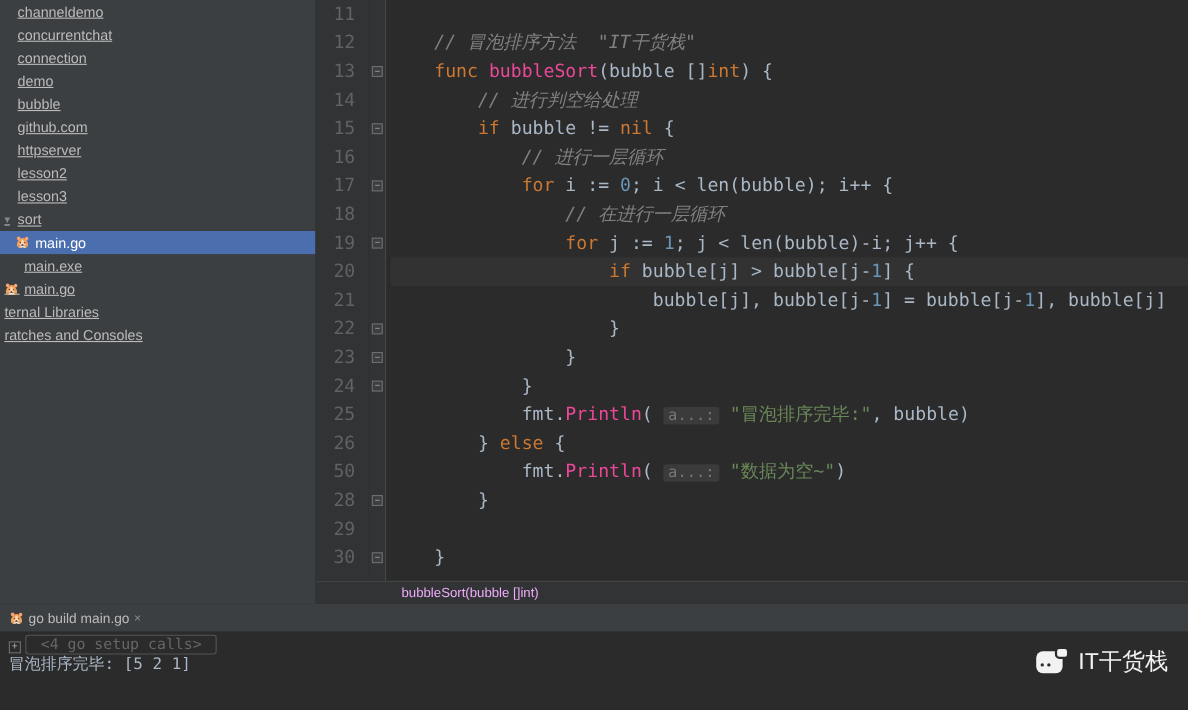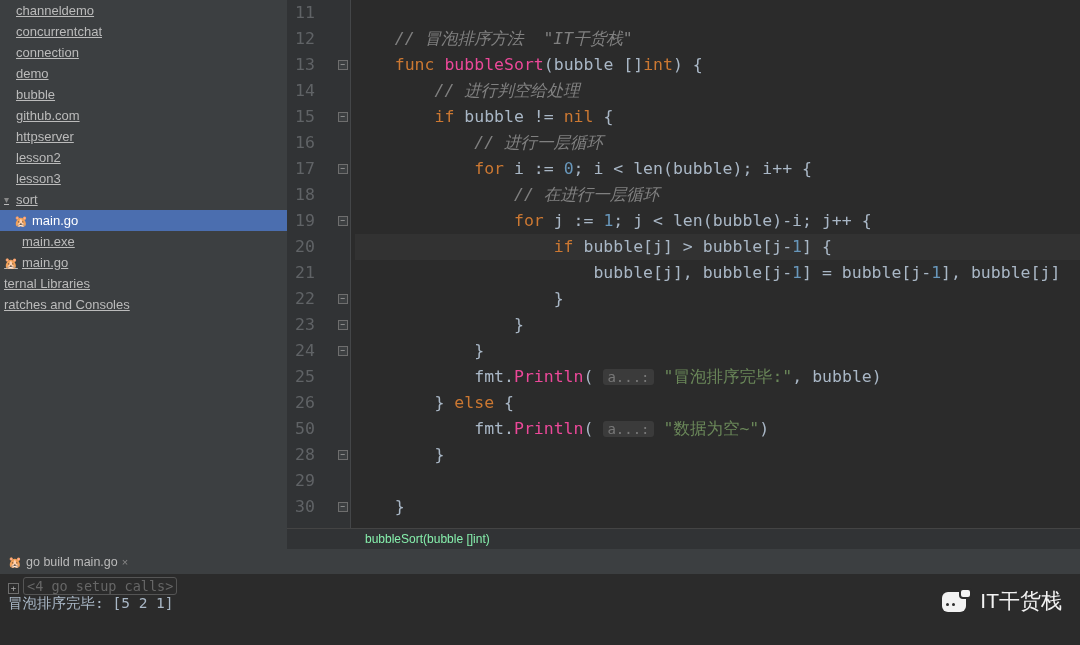--- a/index.html
+++ b/index.html
@@ -68,21 +68,21 @@
     display: flex;
     font-size: 16.5px;
     line-height: 26px;
     position: relative;
     min-height: 0;
   }
   .gutter {
     width: 48px;
     background: #313335;
     color: #606366;
-    text-align: center;
+    text-align: right;
     padding-right: 12px;
     flex-shrink: 0;
   }
   .fold-col {
     width: 16px;
     background: #313335;
     position: relative;
     flex-shrink: 0;
     border-right: 1px solid #444648;
   }
@@ -114,21 +114,21 @@
   .cmt { color: #808080; font-style: italic; }
   .param-hint {
     background: #3b3b3b;
     color: #787878;
     border-radius: 3px;
     padding: 0 4px;
     font-size: 14px;
   }
   .breadcrumb-bar {
     background: #313335;
-    color: #86efac;
+    color: #f0abfc;
     font-family: -apple-system, "Segoe UI", sans-serif;
     font-size: 12px;
     padding: 3px 0 3px 78px;
     border-top: 1px solid #444;
   }
   .console {
     height: 96px;
     background: #2b2b2b;
     border-top: 1px solid #3c3f41;
     font-size: 14.5px;
@@ -150,21 +150,21 @@
   .console-body {
     flex: 1;
     padding: 4px 8px;
     font-family: "Consolas", monospace;
     color: #a9b7c6;
   }
   .console-body .folded {
     color: #666;
     border: 1px solid #555;
     border-radius: 3px;
-    padding: 0 3px;
+    padding: 0 13px;
     font-size: 13.5px;
   }
   .console-body .plus-box {
     display: inline-block;
     border: 1px solid #6e6e6e;
     color: #aaa;
     width: 11px;
     height: 11px;
     font-size: 9px;
     line-height: 9px;

